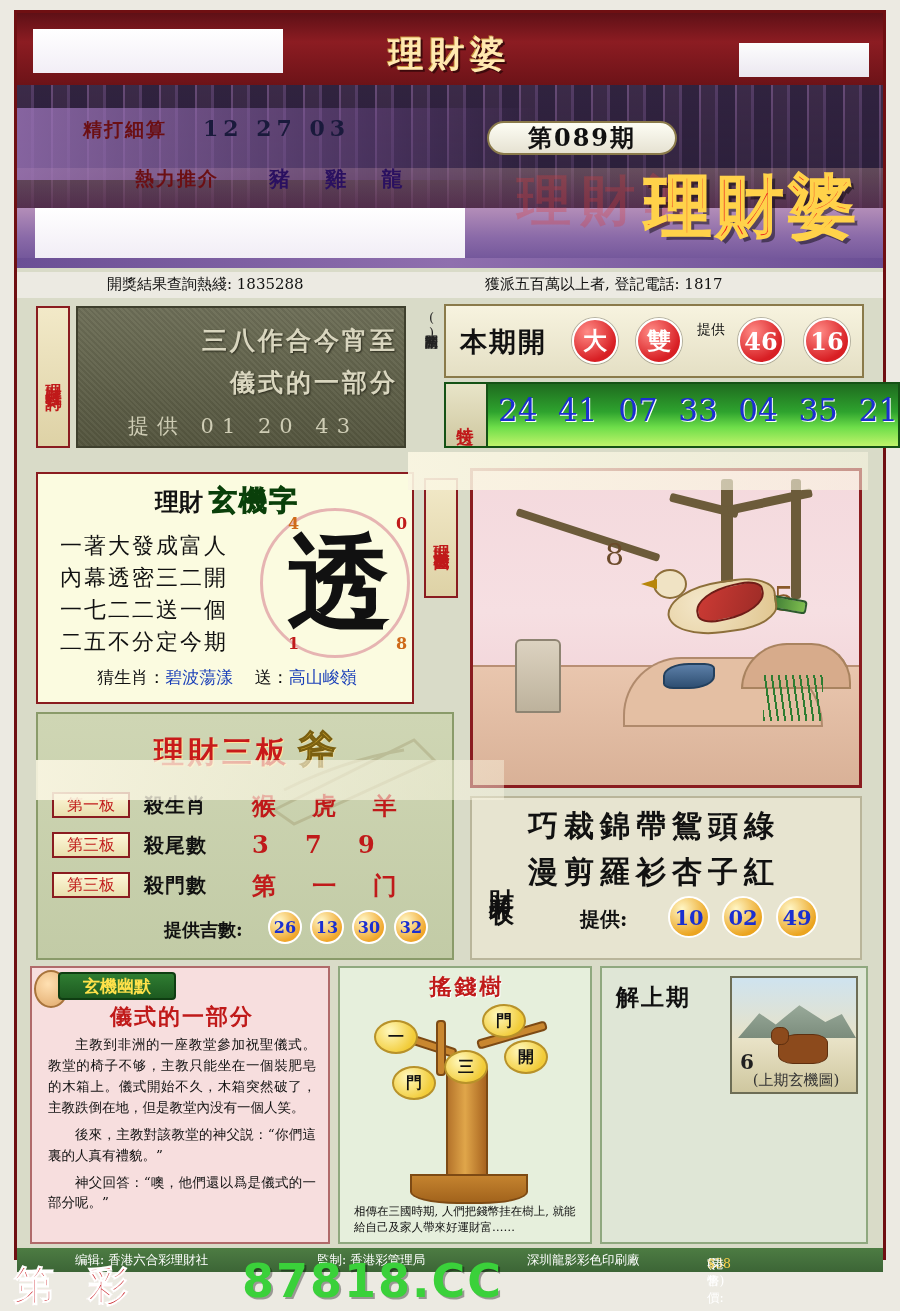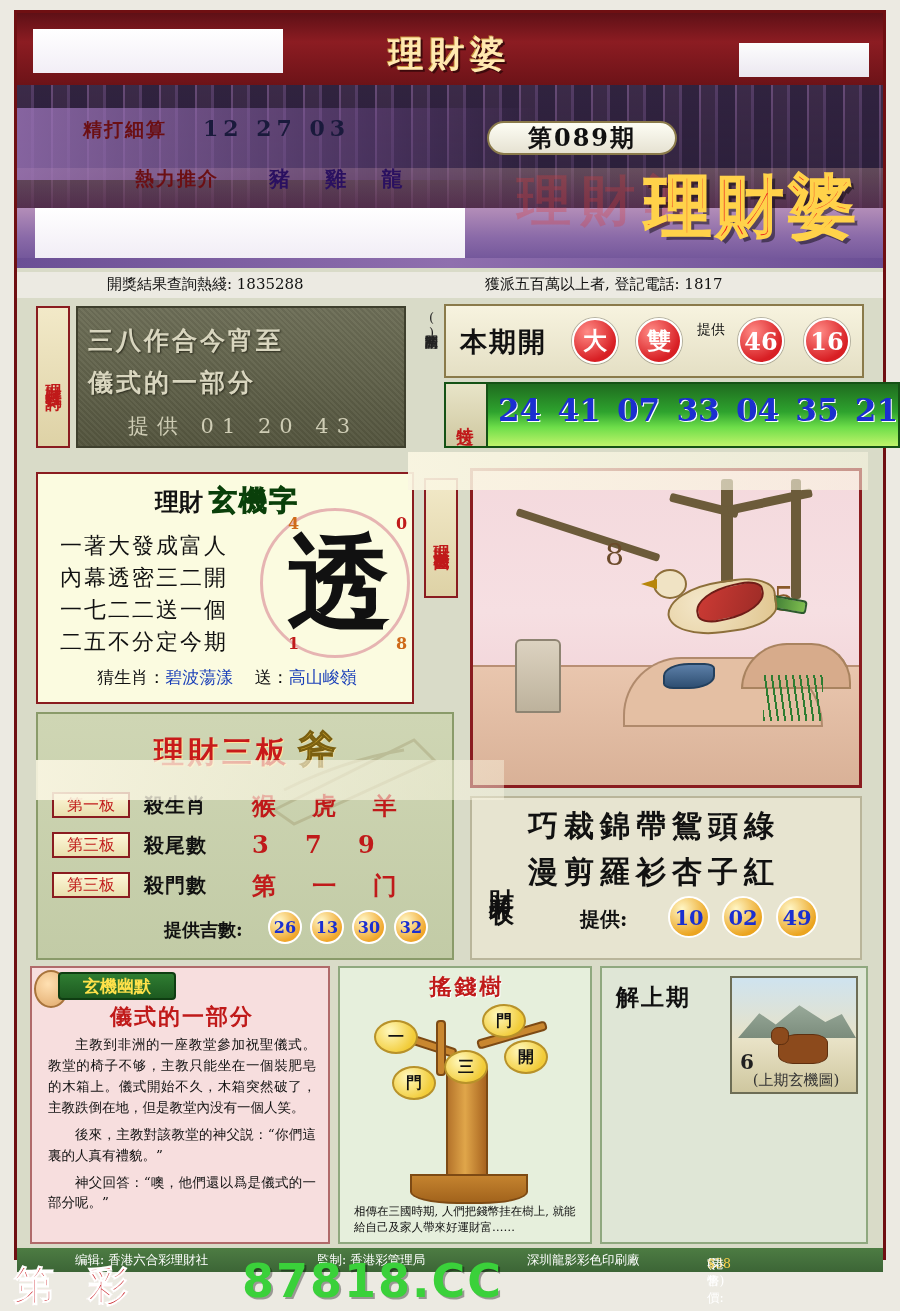--- a/index.html
+++ b/index.html
@@ -138,21 +138,21 @@
 
   .codebox {
     position: absolute; left: 56px; top: 6px; width: 330px; height: 142px;
     background:
       repeating-linear-gradient(45deg, rgba(0,0,0,.05) 0 2px, rgba(255,255,255,.03) 2px 4px),
       linear-gradient(180deg,#6e6f58,#55563f);
     border: 2px solid #3e3f2d;
     overflow: hidden;
   }
   .codebox .line1, .codebox .line2 {
-    position: absolute; left: 10px; width: 310px; text-align: left;
+    position: absolute; left: 10px; width: 310px; text-align: right;
     font-family: "DejaVu Serif", serif; font-weight: bold; font-size: 25px;
     color: #d9d6bf; letter-spacing: 3px;
     text-shadow: 1px 1px 2px #2b2b1d;
   }
   .codebox .line1 { top: 16px; }
   .codebox .line2 { top: 58px; }
   .codebox .provide {
     position: absolute; left: 10px; top: 104px; width: 310px; text-align: center;
     font-family: "DejaVu Serif", serif; font-size: 21px; color: #cfcdb5;
     letter-spacing: 8px;
@@ -203,21 +203,21 @@
   .superbox .tagwrap span {
     writing-mode: vertical-rl; text-orientation: upright;
     font-family: "DejaVu Serif", serif; font-weight: bold; font-size: 17px;
     color: #c01a1a; letter-spacing: 2px;
   }
   .supernums {
     position: absolute; left: 52px; top: 8px; width: 400px;
     display: flex; justify-content: space-between;
   }
   .supernums span {
-    font-family: "DejaVu Serif", serif; font-weight: bold; font-size: 31px;
+    font-family: "DejaVu Serif", serif; font-weight: normal; font-size: 31px;
     color: #1b2fd0; text-shadow: 1px 1px 0 #fff;
   }
 
   
   .xjz {
     position: absolute; left: 36px; top: 472px; width: 378px; height: 232px;
     background: #fbfbe0; border: 2px solid #8a1c20;
   }
   .xjz-title {
     position: absolute; left: 0; top: 8px; width: 378px; text-align: center;

